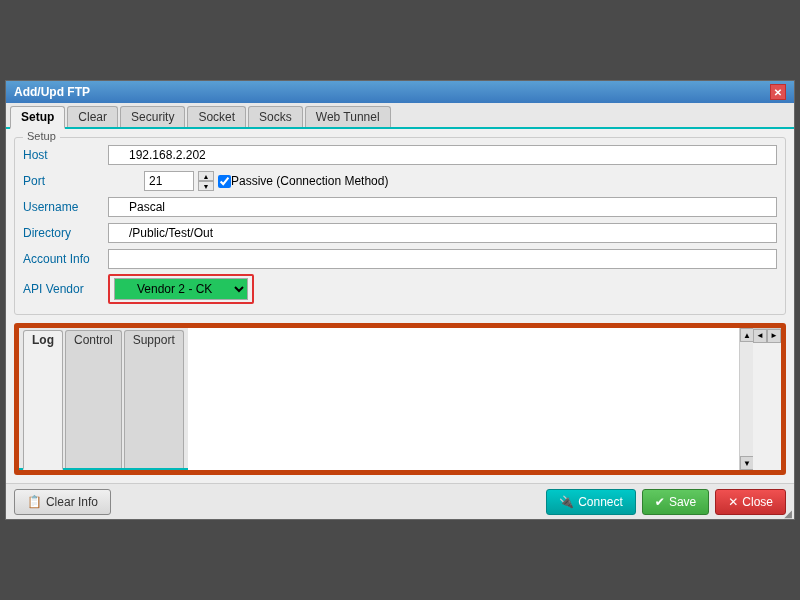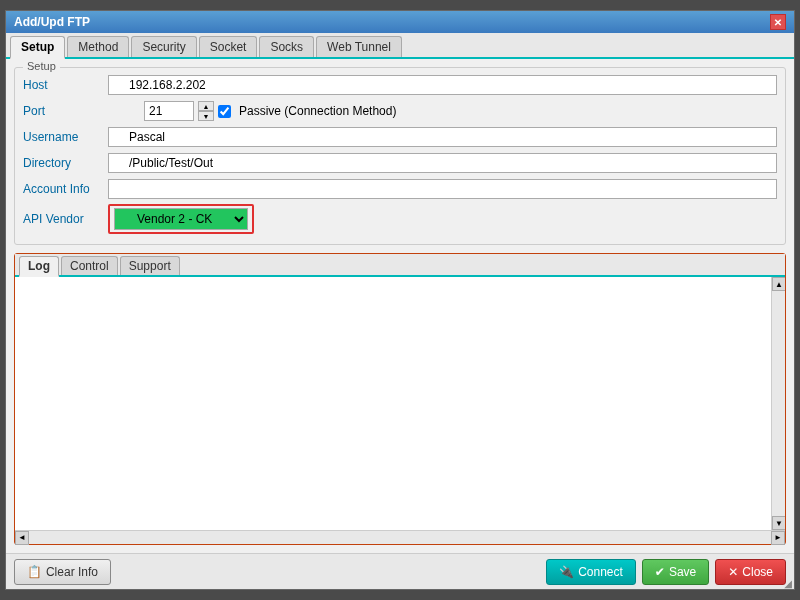--- a/index.html
+++ b/index.html
@@ -1,37 +1,37 @@
 <!DOCTYPE html>
 <html><head>
   <meta charset="utf-8">
   <style>
     * { box-sizing: border-box; margin: 0; padding: 0; font-family: Arial, sans-serif; font-size: 12px; }
     body { background: #4a4a4a; display: flex; justify-content: center; align-items: center; width: 800px; height: 600px; overflow: hidden; }
-    .window { width: 790px; height: 580px; background: #f0f0f0; border: 1px solid #666; display: flex; flex-direction: column; position: relative; }
+    .window { width: 790px; height: 440px; background: #f0f0f0; border: 1px solid #666; display: flex; flex-direction: column; position: relative; }
     .title-bar { background: linear-gradient(to bottom, #5a9fd4, #3a7abf); color: white; padding: 4px 8px; display: flex; justify-content: space-between; align-items: center; height: 22px; }
     .title-bar-text { font-size: 12px; font-weight: bold; color: white; }
     .title-bar-close { width: 16px; height: 16px; background: #e05050; border: 1px solid #c03030; color: white; font-size: 10px; display: flex; align-items: center; justify-content: center; cursor: pointer; font-weight: bold; }
     .tab-bar { background: #e8e8e8; border-bottom: 2px solid #00b8b8; display: flex; padding: 2px 4px 0 4px; gap: 2px; height: 26px; align-items: flex-end; }
     .tab { padding: 3px 10px; border: 1px solid #aaa; border-bottom: none; background: #d8d8d8; cursor: pointer; font-size: 12px; color: #333; border-radius: 3px 3px 0 0; }
     .tab.active { background: #f0f0f0; border-bottom: 2px solid #f0f0f0; margin-bottom: -2px; color: #000; font-weight: bold; z-index: 1; }
     .content { padding: 8px; flex: 1; display: flex; flex-direction: column; overflow: hidden; }
     .section-group { border: 1px solid #ccc; border-radius: 3px; padding: 6px 8px; margin-bottom: 8px; position: relative; }
     .section-label { position: absolute; top: -8px; left: 8px; background: #f0f0f0; padding: 0 4px; font-size: 11px; color: #555; }
     .form-row { display: flex; align-items: center; margin-bottom: 4px; min-height: 22px; }
     .form-label { width: 85px; color: #0369a1; font-size: 12px; flex-shrink: 0; }
     .form-input { flex: 1; height: 20px; border: 1px solid #aaa; padding: 1px 20px; background: white; font-size: 12px; }
     .port-group { display: flex; align-items: center; gap: 4px; padding-left: 36px; }
     .port-input { width: 50px; height: 20px; border: 1px solid #aaa; padding: 1px 4px; background: white; font-size: 12px; }
     .spinner-btn { display: flex; flex-direction: column; }
     .spinner-btn button { width: 16px; height: 10px; border: 1px solid #aaa; background: #e8e8e8; cursor: pointer; font-size: 7px; line-height: 1; padding: 0; display: flex; align-items: center; justify-content: center; }
-    .checkbox-label { display: flex; align-items: center; gap: 8px; }
+    .checkbox-label { display: flex; align-items: center; gap: 0; }
     .api-vendor-row { border: 2px solid #e03030; border-radius: 2px; padding: 2px 4px; display: flex; align-items: center; }
     .api-select { flex: 1; height: 22px; border: 1px solid #aaa; background: #22c55e; font-size: 12px; padding: 1px 18px; }
-    .log-section { flex: 1; display: flex; flex-direction: column; border: 1px solid #c2410c; border-radius: 3px; min-height: 0; }
+    .log-section { flex: 1; display: flex; flex-direction: row; border: 5px solid #c2410c; border-radius: 3px; min-height: 0; }
     .log-tab-bar { display: flex; border-bottom: 2px solid #00b8b8; padding: 2px 4px 0 4px; gap: 2px; background: #e8e8e8; }
     .log-tab { padding: 2px 8px; border: 1px solid #aaa; border-bottom: none; background: #d8d8d8; cursor: pointer; font-size: 12px; color: #333; border-radius: 3px 3px 0 0; }
     .log-tab.active { background: #f0f0f0; border-bottom: 2px solid #f0f0f0; margin-bottom: -2px; font-weight: bold; }
     .log-content { flex: 1; background: white; border: none; position: relative; display: flex; overflow: hidden; }
     .log-text-area { flex: 1; padding: 4px; overflow: hidden; background: white; }
     .scrollbar-v { width: 14px; background: #e8e8e8; border-left: 1px solid #ccc; display: flex; flex-direction: column; }
     .scrollbar-btn { width: 14px; height: 14px; background: #d8d8d8; border: 1px solid #aaa; display: flex; align-items: center; justify-content: center; font-size: 8px; cursor: pointer; }
     .scrollbar-track { flex: 1; background: #e8e8e8; }
     .scrollbar-h { height: 14px; background: #e8e8e8; border-top: 1px solid #ccc; display: flex; align-items: center; }
     .scrollbar-h-btn { width: 14px; height: 14px; background: #d8d8d8; border: 1px solid #aaa; display: flex; align-items: center; justify-content: center; font-size: 8px; cursor: pointer; }
@@ -50,21 +50,21 @@
 
 <div class="window">
 
   <div class="title-bar">
     <span class="title-bar-text">Add/Upd FTP</span>
     <div class="title-bar-close">✕</div>
   </div>
 
   <div class="tab-bar">
     <div class="tab active">Setup</div>
-    <div class="tab">Method</div>
+    <div class="tab">Clear</div>
     <div class="tab">Security</div>
     <div class="tab">Socket</div>
     <div class="tab">Socks</div>
     <div class="tab">Web Tunnel</div>
   </div>
 
   <div class="content">
 
     <div class="section-group">
       <span class="section-label">Setup</span>

